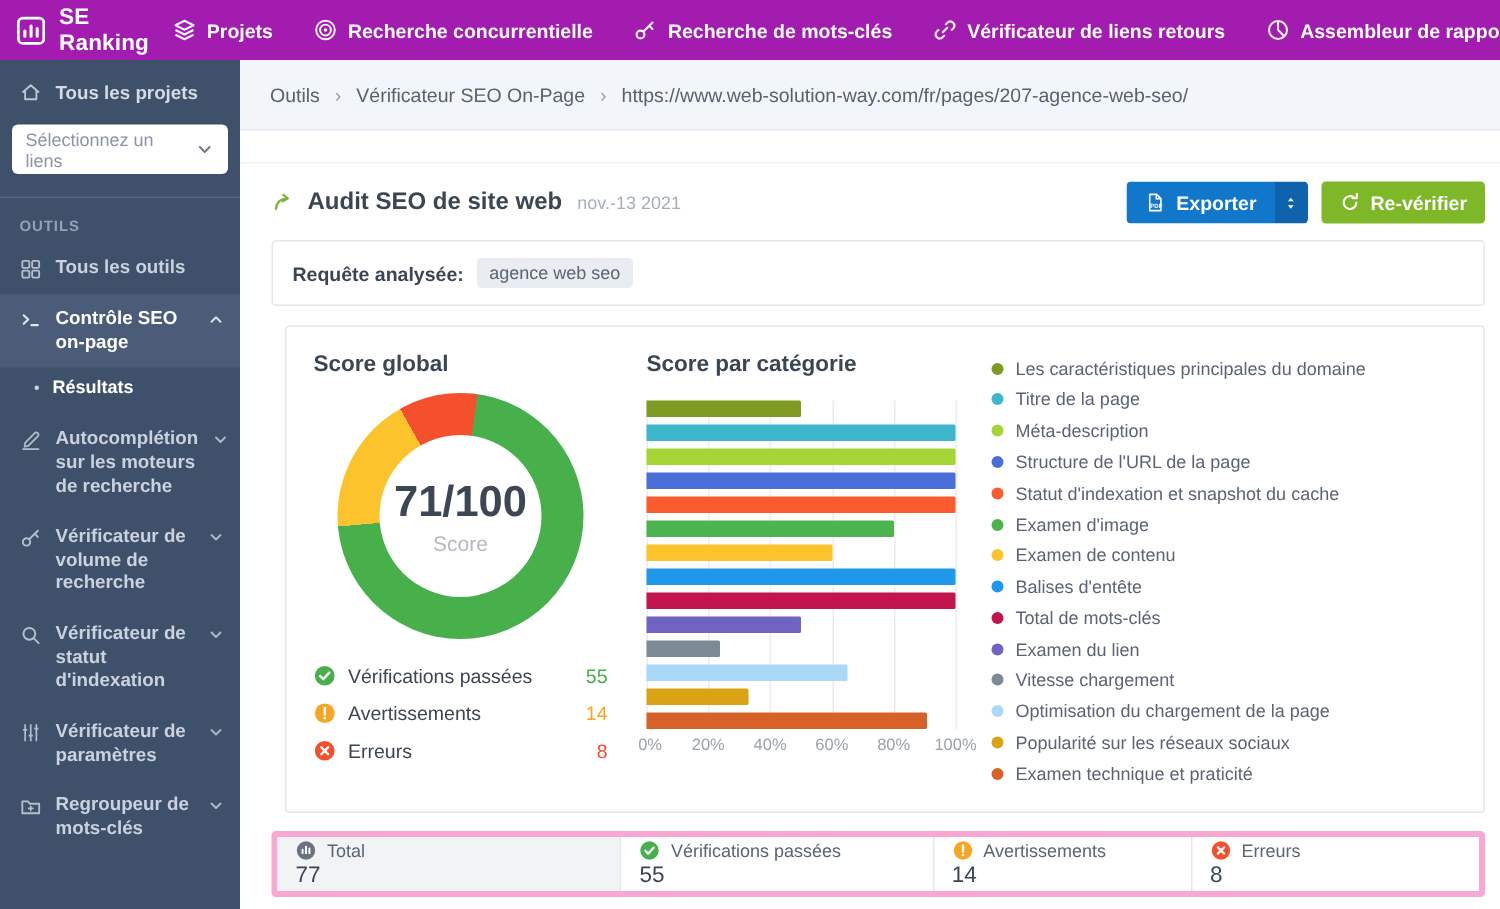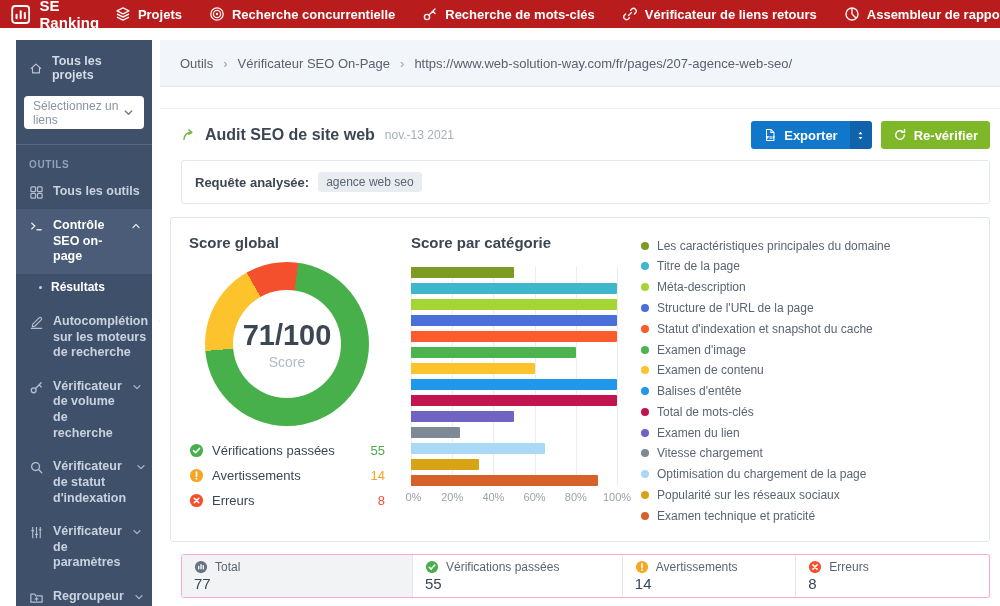--- a/index.html
+++ b/index.html
@@ -7,31 +7,31 @@
   body {
     width:1000px; height:606px; overflow:hidden; background:#fff;
     font-family:"Liberation Sans", sans-serif;
     -webkit-font-smoothing:antialiased;
   }
   .app { position:relative; width:1000px; height:606px; }
   .ic { display:inline-block; }
   .ic svg { width:100%; height:100%; display:block; }
 
   
-  .topbar { position:absolute; top:0; left:0; right:0; height:28px; background:#b91c1c;
+  .topbar { position:absolute; top:0; left:0; right:0; height:40px; background:#a21caf;
     display:flex; align-items:center; color:#fff; z-index:5; }
   .brand { display:flex; align-items:center; gap:9px; padding-left:11px; width:152px; cursor:pointer; }
   .brand .logo { width:25px; height:25px; }
   .brand-name { font-size:15px; font-weight:700; letter-spacing:.1px; }
   .topnav { display:flex; align-items:center; gap:27px; margin-left:10px; }
   .nav-item { display:flex; gap:7px; align-items:center; font-size:13px; font-weight:700; cursor:pointer; white-space:nowrap; }
   .nav-item .ic { width:16px; height:16px; opacity:.95; }
 
   
-  .sidebar { position:absolute; top:40px; left:0; width:136px; bottom:0; background:#3F506A;margin-left:16px; }
+  .sidebar { position:absolute; top:40px; left:0; width:160px; bottom:0; background:#3F506A; }
   .sb-projects { display:flex; gap:9px; align-items:center; padding:14px 12px 4px 13px;
     color:#D4DBE4; font-size:12.5px; font-weight:700; cursor:pointer; }
   .sb-projects .ic { width:15px; height:15px; opacity:.85; }
   .sb-select { margin:10px 8px 0; background:#fff; border-radius:4px; height:33px; display:flex;
     align-items:center; padding:0 9px; font-size:12px; color:#8A94A3; cursor:pointer; }
   .sb-select .lbl { flex:1; }
   .sb-select .chev { width:13px; height:13px; color:#707A88; }
   .sb-divider { margin-top:15px; border-top:1px solid rgba(255,255,255,.14); }
   .sb-section { padding:14px 13px 5px; font-size:10px; font-weight:700; letter-spacing:.6px; color:#93A1B6; }
   .sb-item { display:flex; gap:9px; padding:9px 10px 9px 13px; color:#C9D2DE; font-size:12.5px;
@@ -64,21 +64,21 @@
   .btn-export .split .ic { width:11px; height:11px; }
   .btn-recheck { background:#7EB728; color:#fff; border-radius:3px; height:28px; display:flex;
     align-items:center; gap:7px; padding:0 12px; font-size:13px; font-weight:700; cursor:pointer; }
   .btn-recheck .ic { width:14px; height:14px; }
 
   .query-card { margin:2px 10px 13px 21px; border:1px solid #E2E7EE; border-radius:3px;
     padding:11px 13px; display:flex; align-items:center; gap:9px; font-size:13px; background:#fff; }
   .query-label { font-weight:700; color:#3B4652; }
   .query-tag { background:#E9ECF0; border-radius:3px; padding:3px 8px; font-size:12px; color:#5A6572; }
 
-  .score-card { margin:0 10px 12px 10px; border:1px solid #E2E7EE; border-radius:3px;
+  .score-card { margin:0 10px 12px 30px; border:1px solid #E2E7EE; border-radius:3px;
     padding:16px 18px 14px; display:flex; background:#fff; }
   .col-title { font-size:15px; font-weight:700; color:#3B4652; }
   .left-col { width:196px; }
   .donut { width:164px; height:164px; border-radius:50%; margin:11px auto 0; position:relative; }
   .donut-hole { position:absolute; inset:28px; background:#fff; border-radius:50%;
     display:flex; flex-direction:column; align-items:center; justify-content:center; }
   .donut-value { font-size:29px; font-weight:700; color:#3D4754; }
   .donut-label { font-size:14px; color:#B3BAC2; margin-top:2px; }
   .stats { margin-top:12px; }
   .stat-row { display:flex; align-items:center; gap:8px; padding:5px 0; font-size:13px; color:#3B4652; }
@@ -93,21 +93,21 @@
   .bar:last-child { margin-bottom:0; }
   .x-axis { position:relative; height:14px; margin-top:5px; font-size:11px; color:#9AA2AB; width:206px; }
   .x-tick { position:absolute; transform:translateX(-50%); }
   .x-tick:first-child { transform:translateX(-35%); }
 
   .cat-legend { margin-left:20px; flex:1; padding-top:2px; }
   .cl-item { display:flex; align-items:flex-start; gap:8px; font-size:12px; color:#5B6472;
     padding:2.6px 0; line-height:1.3; }
   .cl-dot { width:8px; height:8px; border-radius:50%; flex:0 0 8px; margin-top:3px; }
 
-  .summary-card { margin:0 10px 0 21px; border:1px solid #f9a8d4; border-radius:3px; display:flex; height:44px; background:#fff; }
+  .summary-card { margin:0 10px 0 21px; border:4px solid #f9a8d4; border-radius:3px; display:flex; height:44px; background:#fff; }
   .sum-cell { padding:5px 12px; display:flex; flex-direction:column; justify-content:center; gap:1px; border-left:1px solid #E2E7EE; }
   .sum-cell:first-child { border-left:none; background:#F1F3F5; }
   .sum-head { display:flex; align-items:center; gap:7px; font-size:12px; color:#5A6572; }
   .sum-head .ic { width:14px; height:14px; }
   .sum-value { font-size:15px; color:#3B4652; }
 </style>
 </head>
 <body>
 
 <div class="app">

